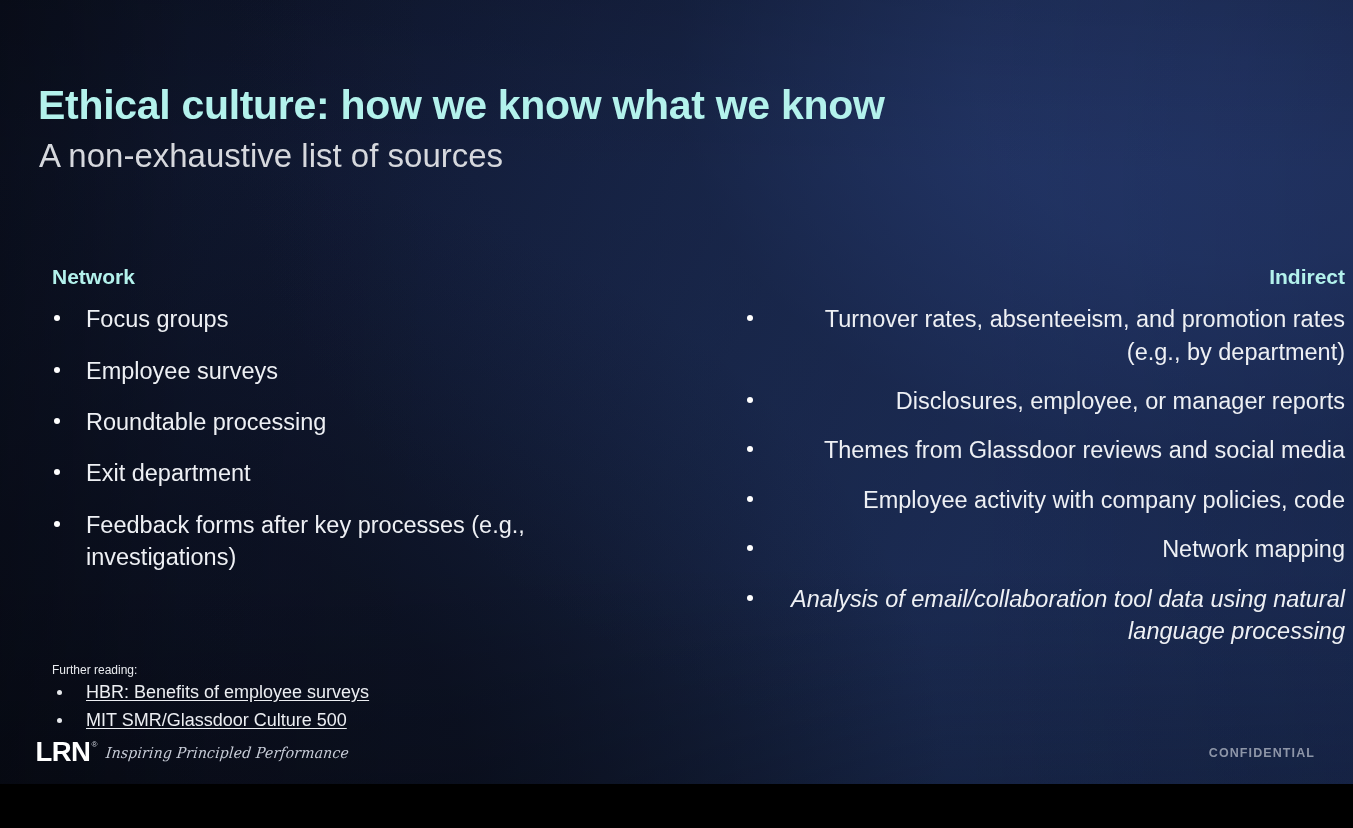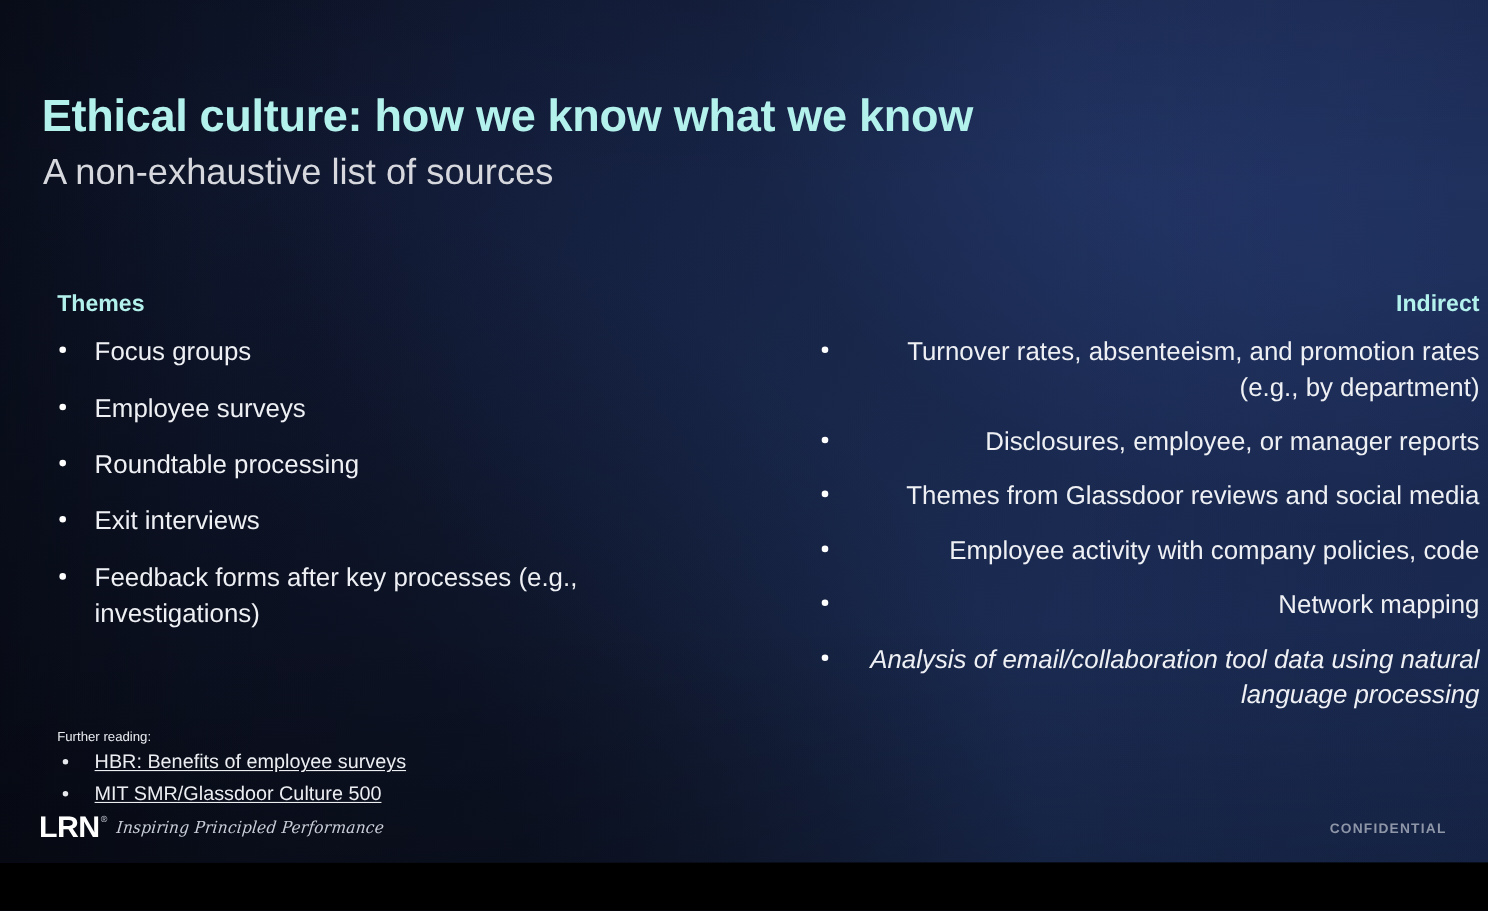--- a/index.html
+++ b/index.html
@@ -191,26 +191,26 @@
 </head>
 <body>
 
 <div class="slide">
 
   <div class="title">Ethical culture: how we know what we know</div>
 
   <div class="subtitle">A non-exhaustive list of sources</div>
 
   <div class="col col-left">
-    <div class="col-head">Themes</div>
+    <div class="col-head">Network</div>
     <ul class="bullets">
       <li>Focus groups</li>
       <li>Employee surveys</li>
       <li>Roundtable processing</li>
-      <li>Exit interviews</li>
+      <li>Exit department</li>
       <li>Feedback forms after key processes (e.g., investigations)</li>
     </ul>
   </div>
 
   <div class="col col-right">
     <div class="col-head">Indirect</div>
     <ul class="bullets">
       <li>Turnover rates, absenteeism, and promotion rates (e.g., by department)</li>
       <li>Disclosures, employee, or manager reports</li>
       <li>Themes from Glassdoor reviews and social media</li>

